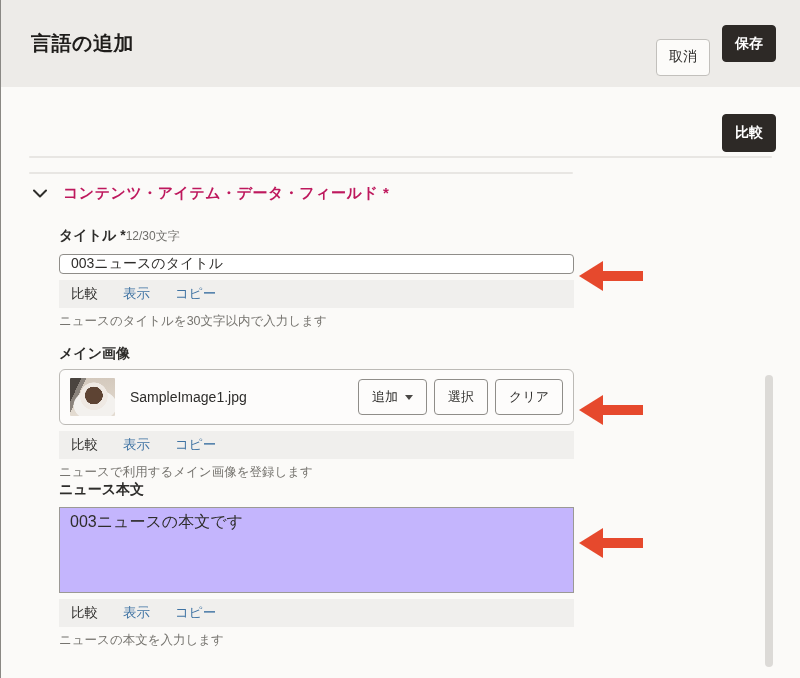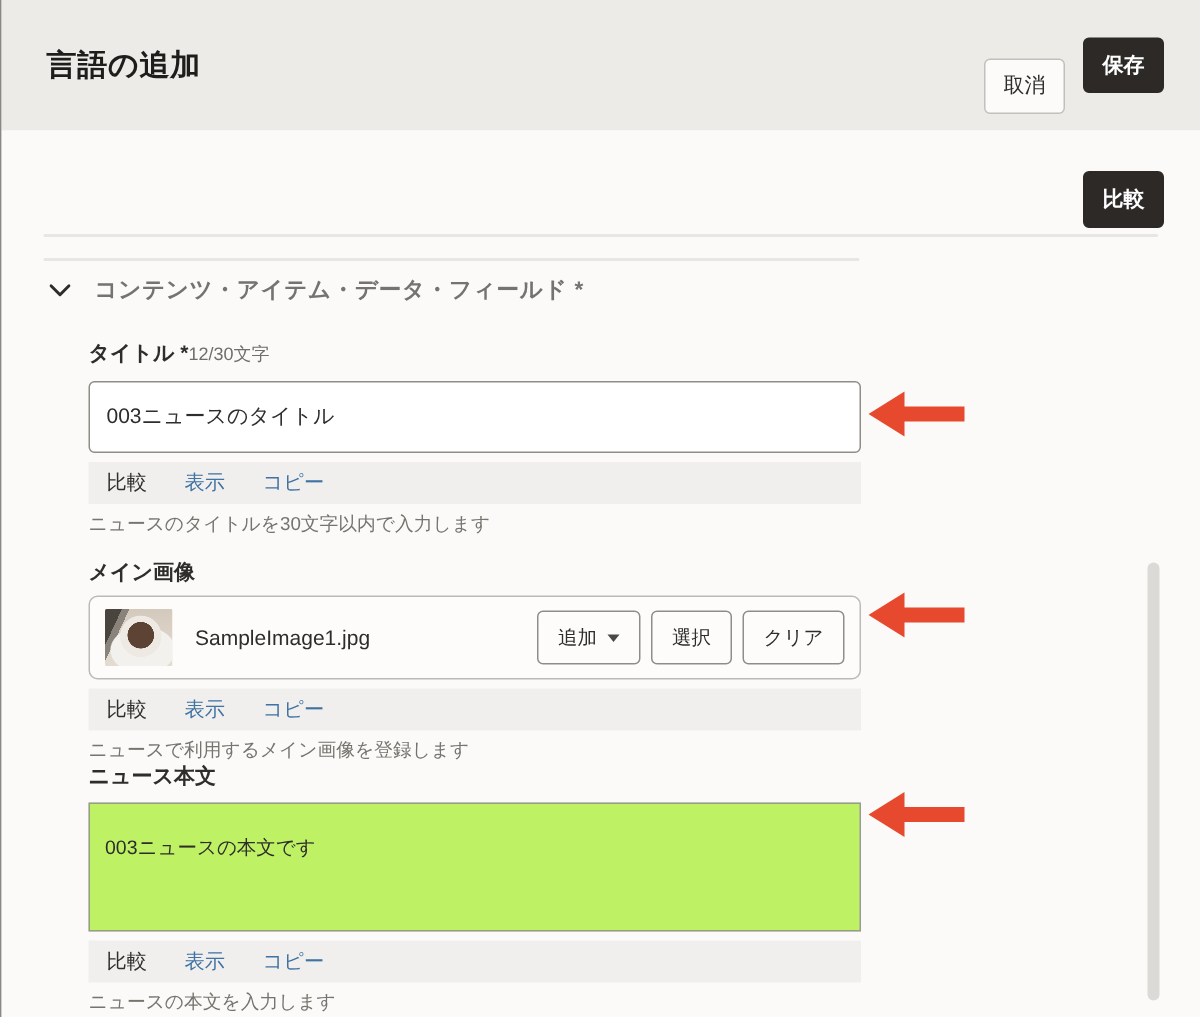--- a/index.html
+++ b/index.html
@@ -46,34 +46,34 @@
   .btn-compare{height:38px;min-width:53px;}
 
   .divider{height:2px;background:#e8e6e3;border-radius:1px;}
   .divider-1{margin:4px 28px 0 28px;}
   .divider-2{margin:14px 0 0 28px;width:544px;}
 
   .section-header{
     display:flex;align-items:center;gap:16px;
     margin:10px 0 0 32px;cursor:pointer;
   }
-  .section-title{font-size:15px;font-weight:700;color:#737373;letter-spacing:.5px;}
+  .section-title{font-size:15px;font-weight:700;color:#be185d;letter-spacing:.5px;}
   .chevron{display:inline-flex;align-items:center;}
 
   .fields{margin-left:58px;width:515px;}
 
   .label-row{
     display:flex;align-items:baseline;
     margin-top:24px;
   }
   .field-label{font-size:14px;font-weight:700;color:#2e2d2b;}
   .char-counter{font-size:12px;color:#6f6e6a;}
 
   .text-input{
-    margin-top:9px;width:515px;height:48px;
+    margin-top:9px;width:515px;height:20px;
     border:1px solid #8f8d89;border-radius:4px;background:#fff;
     font-family:inherit;font-size:14px;color:#2e2d2b;padding:0 11px;
     display:block;
   }
 
   .action-bar{
     margin-top:6px;height:28px;background:#f0efed;
     display:flex;align-items:center;gap:25px;padding:0 12px;
     font-size:13.5px;
   }
@@ -106,22 +106,22 @@
   }
   .caret-down{
     width:0;height:0;border-left:4px solid transparent;border-right:4px solid transparent;
     border-top:5px solid #4a4845;display:inline-block;
   }
 
   
   .body-label{font-size:14px;font-weight:700;}
   .textarea{
     margin-top:8px;width:515px;height:86px;resize:none;
-    border:1px solid #9b9995;background:#bef264;border-radius:0;
-    font-family:inherit;font-size:13px;color:#2e2d2b;padding:20px 10px;
+    border:1px solid #9b9995;background:#c4b5fd;border-radius:0;
+    font-family:inherit;font-size:16px;color:#2e2d2b;padding:4px 10px;
     display:block;
   }
 
   
   .arrow{position:absolute;width:64px;height:30px;left:578px;}
   .arrow-head{
     position:absolute;left:0;top:0;width:0;height:0;
     border-top:15px solid transparent;border-bottom:15px solid transparent;
     border-right:24px solid var(--accent-red);
   }

